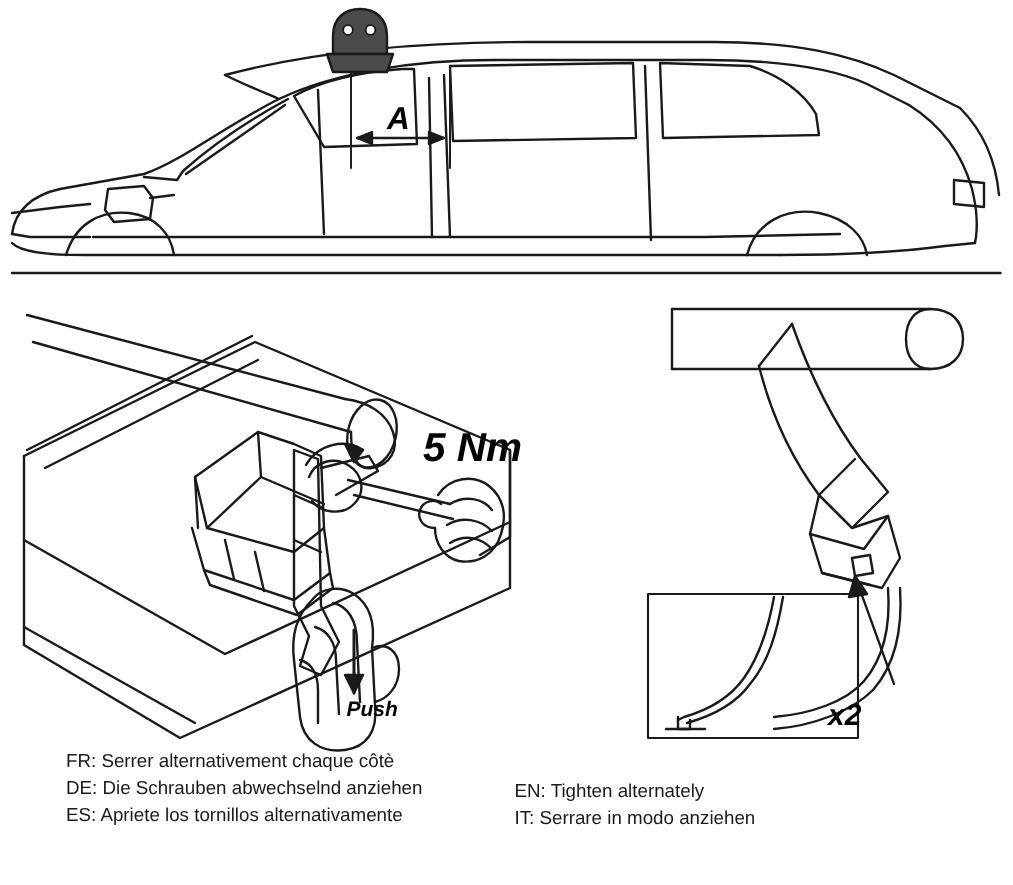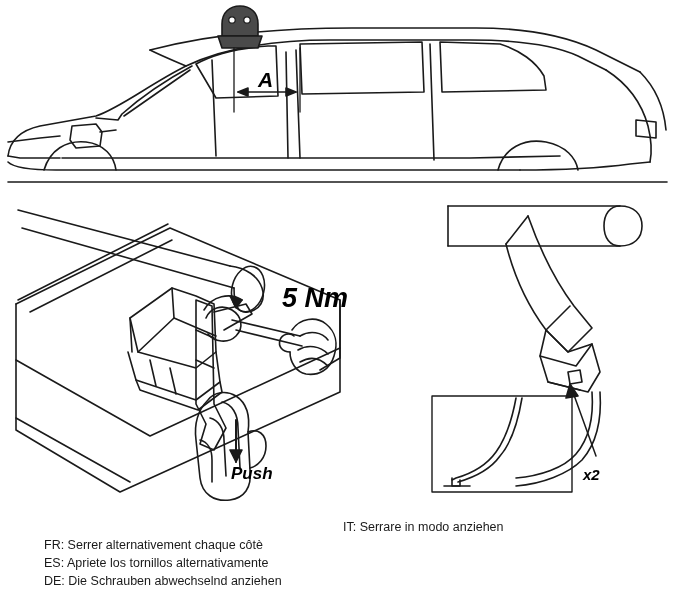--- a/index.html
+++ b/index.html
@@ -40,40 +40,40 @@
   }
   #label-torque {
     left: 282px;
     top: 283px;
     font-size: 27px;
     font-style: italic;
   }
   #label-push {
     left: 231px;
     top: 464px;
-    font-size: 17px;
+    font-size: 14px;
     font-style: italic;
   }
   #label-x2 {
-    left: 583px;
+    left: 552px;
     top: 466px;
-    font-size: 15px;
+    font-size: 20px;
     font-style: italic;
   }
   .legend {
     position: absolute;
     font-size: 12.5px;
     font-weight: normal;
     line-height: 18px;
     color: #1a1a1a;
     white-space: nowrap;
   }
   #legend-left {
     left: 44px;
-    top: 536px;
+    top: 498px;
   }
   #legend-right {
     left: 343px;
     top: 518px;
   }
   .legend div {
     font-family: "Liberation Sans", sans-serif;
   }
 </style>
 </head>
@@ -226,21 +226,22 @@
     </g>
   </svg>
 
   <div class="label" id="label-a">A</div>
   <div class="label" id="label-torque">5 Nm</div>
   <div class="label" id="label-push">Push</div>
   <div class="label" id="label-x2">x2</div>
 
   <div class="legend" id="legend-left">
     <div>FR: Serrer alternativement chaque côtè</div>
+    <div>DE: Die Schrauben abwechselnd anziehen</div>
     <div>ES: Apriete los tornillos alternativamente</div>
-    <div>DE: Die Schrauben abwechselnd anziehen</div>
   </div>
 
   <div class="legend" id="legend-right">
+    <div>EN: Tighten alternately</div>
     <div>IT: Serrare in modo anziehen</div>
   </div>
 
 </div>
 
 </body></html>

